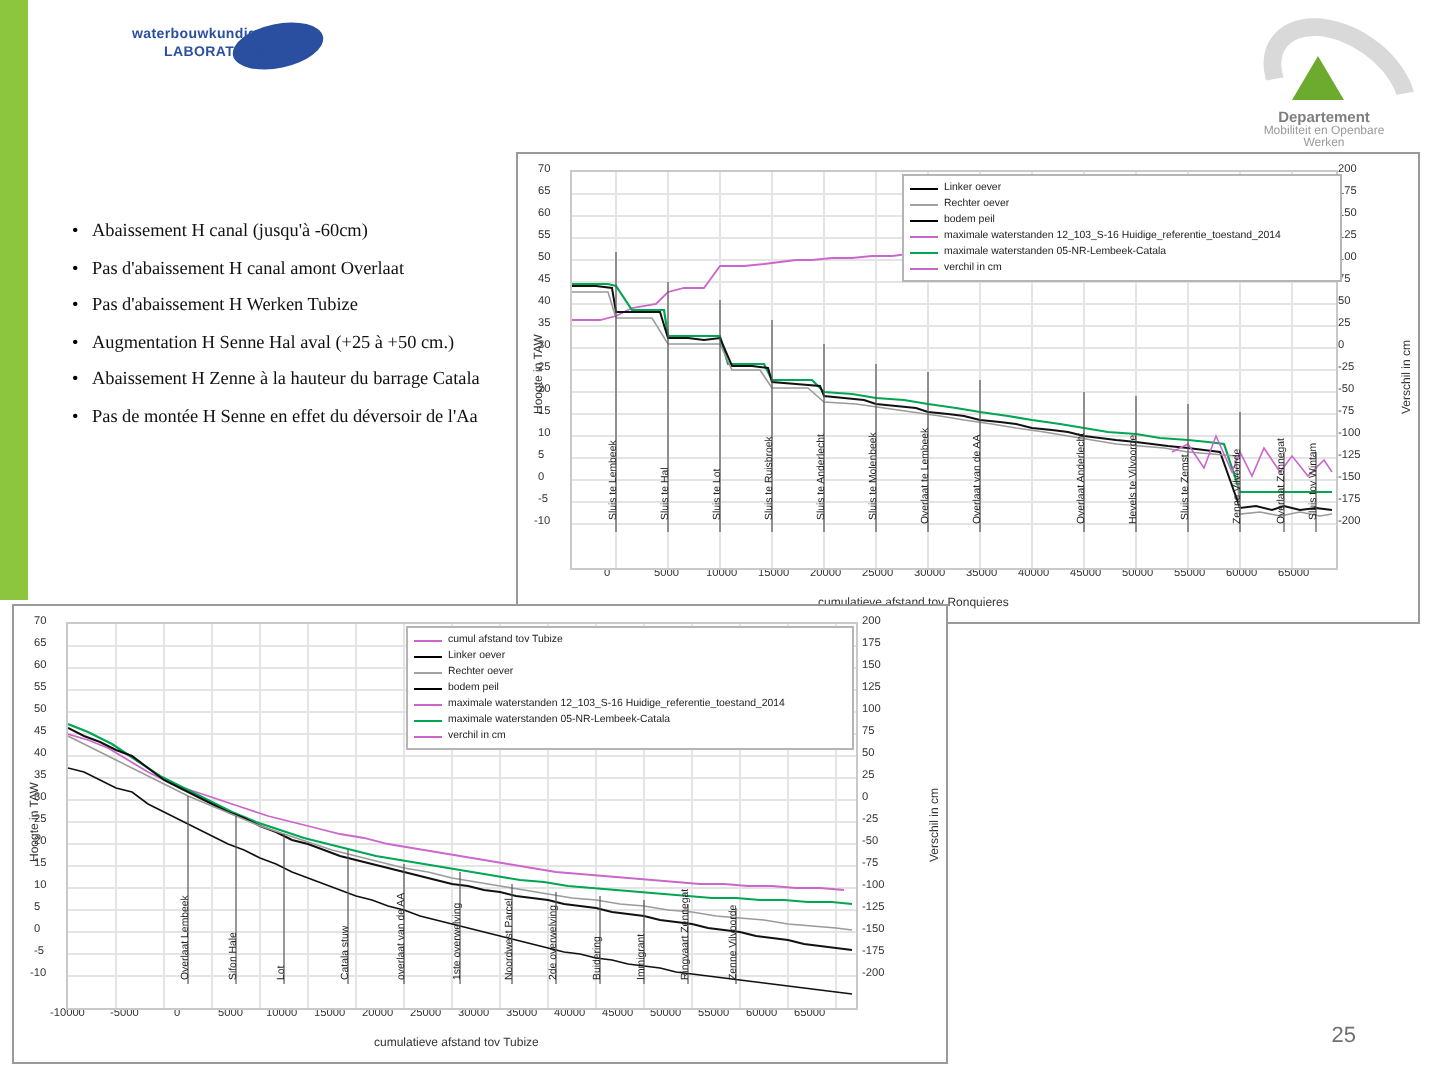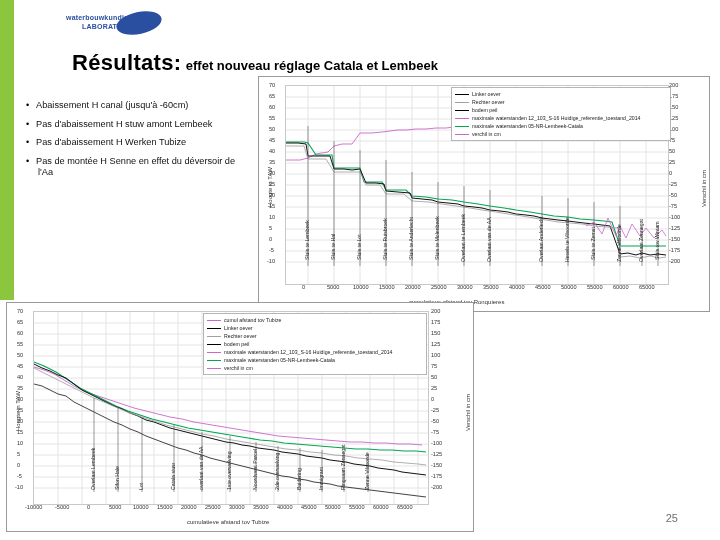--- a/index.html
+++ b/index.html
@@ -70,21 +70,21 @@
   .title .sub{
     font-size:13px;font-weight:bold;
   }
 
   
   .bullets{
     position:absolute;left:22px;top:100px;width:230px;
     font-size:9.2px;color:#111;line-height:1.25;
   }
   .bullets li{margin-bottom:7px;}
-  .bullets ul{margin:0;padding-left:16px;list-style:none;}
+  .bullets ul{margin:10px;padding-left:16px;list-style:none;font-family:Liberation Serif, serif;}
   .bullets li:before{
     content:"•";color:#000;display:inline-block;width:10px;margin-left:-12px;
   }
 
   
   .pageno{
     position:absolute;right:42px;bottom:16px;
     font-size:11px;color:#6f6f6f;
   }
 
@@ -124,31 +124,35 @@
 <div class="slide">
 
   <div class="left-bar"></div>
 
   <div class="logo">
     <div class="logo-ellipse"></div>
     <div class="logo-txt1">waterbouwkundig</div>
     <div class="logo-txt2">LABORATORIUM</div>
   </div>
 
-
-  <div class="title">
-    <span class="main">Résultats:</span>
-    <span class="sub">effet nouveau réglage Catala et Lembeek</span>
+  <div class="rlogo">
+    <div class="arc"></div>
+    <div class="tri"></div>
+    <div class="label">Departement</div>
+    <div class="label2">Mobiliteit en Openbare Werken</div>
   </div>
+
 
   <div class="bullets">
     <ul>
       <li>Abaissement H canal (jusqu'à -60cm)</li>
-      <li>Pas d'abaissement H stuw amont Lembeek</li>
+      <li>Pas d'abaissement H canal amont Overlaat</li>
       <li>Pas d'abaissement H Werken Tubize</li>
+      <li>Augmentation H Senne Hal aval (+25 à +50 cm.)</li>
+      <li>Abaissement H Zenne à la hauteur du barrage Catala</li>
       <li>Pas de montée H Senne en effet du déversoir de l'Aa</li>
     </ul>
   </div>
 
   <div class="chart chart1">
 
     <div>
       <div class="axis-lab" style="left:10px;top:5px;">70</div>
       <div class="axis-lab" style="left:10px;top:16px;">65</div>
       <div class="axis-lab" style="left:10px;top:27px;">60</div>

